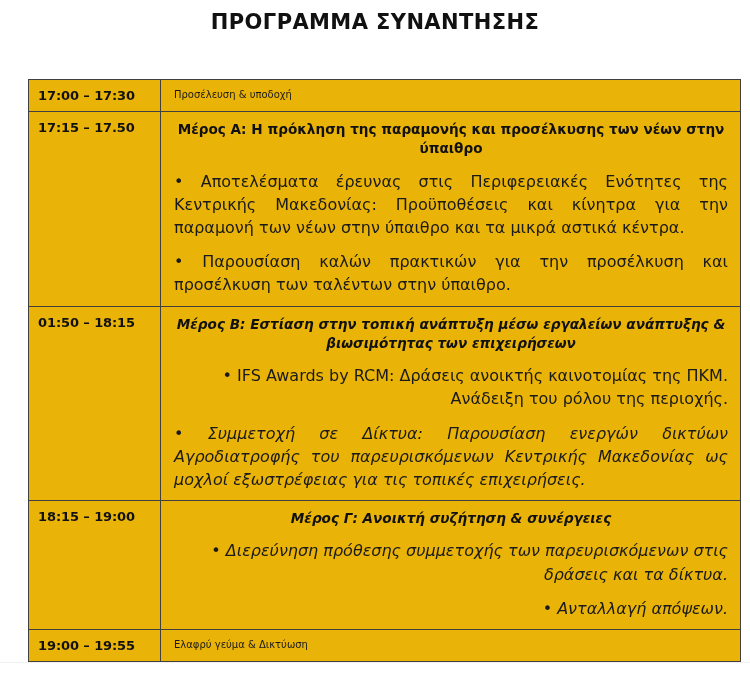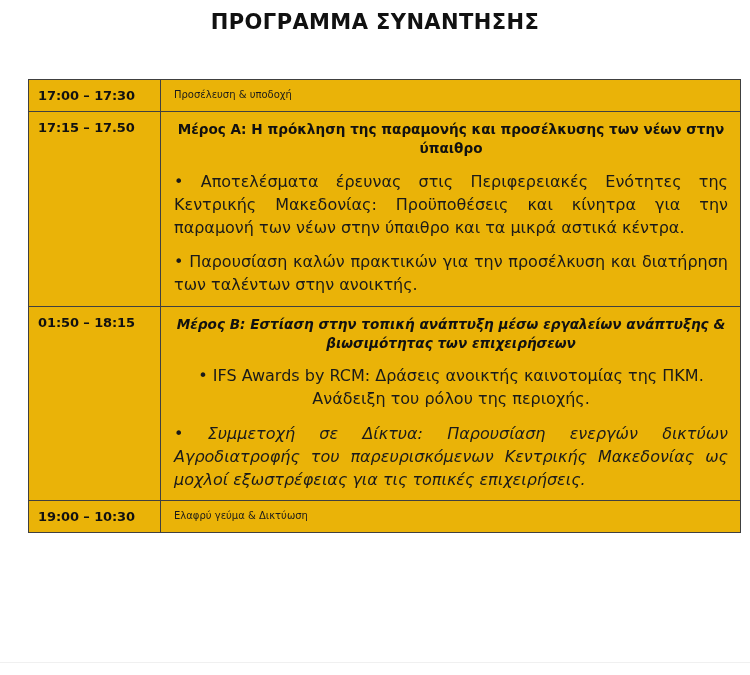--- a/index.html
+++ b/index.html
@@ -101,21 +101,21 @@
     text-align: justify;
     text-justify: inter-word;
   }
   .bullet:first-child {
     margin-top: 0;
   }
   .bullet.italic {
     font-style: italic;
   }
   .bullet.tight {
-    text-align: center;
+    text-align: right;
   }
 
   
   .scanline {
     position: absolute;
     left: 0;
     width: 750px;
     height: 1px;
     background: #f0f0f0;
     pointer-events: none;
@@ -147,42 +147,54 @@
       </tr>
 
       <tr>
         <td class="col-time">
           <div class="time-cell">17:15 – 17.50</div>
         </td>
         <td class="col-body">
           <div class="body-cell">
             <div class="section-heading upright">Μέρος Α: Η πρόκληση της παραμονής και προσέλκυσης των νέων στην ύπαιθρο</div>
             <div class="bullet">• Αποτελέσματα έρευνας στις Περιφερειακές Ενότητες της Κεντρικής Μακεδονίας: Προϋποθέσεις και κίνητρα για την παραμονή των νέων στην ύπαιθρο και τα μικρά αστικά κέντρα.</div>
-            <div class="bullet">• Παρουσίαση καλών πρακτικών για την προσέλκυση και διατήρηση των ταλέντων στην ανοικτής.</div>
+            <div class="bullet">• Παρουσίαση καλών πρακτικών για την προσέλκυση και προσέλκυση των ταλέντων στην ύπαιθρο.</div>
           </div>
         </td>
       </tr>
 
       <tr>
         <td class="col-time">
           <div class="time-cell">01:50 – 18:15</div>
         </td>
         <td class="col-body">
           <div class="body-cell">
             <div class="section-heading">Μέρος Β: Εστίαση στην τοπική ανάπτυξη μέσω εργαλείων ανάπτυξης &amp; βιωσιμότητας των επιχειρήσεων</div>
             <div class="bullet tight">• IFS Awards by RCM: Δράσεις ανοικτής καινοτομίας της ΠΚΜ. Ανάδειξη του ρόλου της περιοχής.</div>
             <div class="bullet italic">• Συμμετοχή σε Δίκτυα: Παρουσίαση ενεργών δικτύων Αγροδιατροφής του παρευρισκόμενων Κεντρικής Μακεδονίας ως μοχλοί εξωστρέφειας για τις τοπικές επιχειρήσεις.</div>
           </div>
         </td>
       </tr>
 
-
-      <tr>
-        <td class="col-time">
-          <div class="time-cell">19:00 – 10:30</div>
+      <tr>
+        <td class="col-time">
+          <div class="time-cell">18:15 – 19:00</div>
+        </td>
+        <td class="col-body">
+          <div class="body-cell">
+            <div class="section-heading">Μέρος Γ: Ανοικτή συζήτηση &amp; συνέργειες</div>
+            <div class="bullet italic tight">• Διερεύνηση πρόθεσης συμμετοχής των παρευρισκόμενων στις δράσεις και τα δίκτυα.</div>
+            <div class="bullet italic tight">• Ανταλλαγή απόψεων.</div>
+          </div>
+        </td>
+      </tr>
+
+      <tr>
+        <td class="col-time">
+          <div class="time-cell">19:00 – 19:55</div>
         </td>
         <td class="col-body">
           <div class="body-cell">
             <div class="plain-line">Ελαφρύ γεύμα &amp; Δικτύωση</div>
           </div>
         </td>
       </tr>
 
     </tbody>
   </table>

